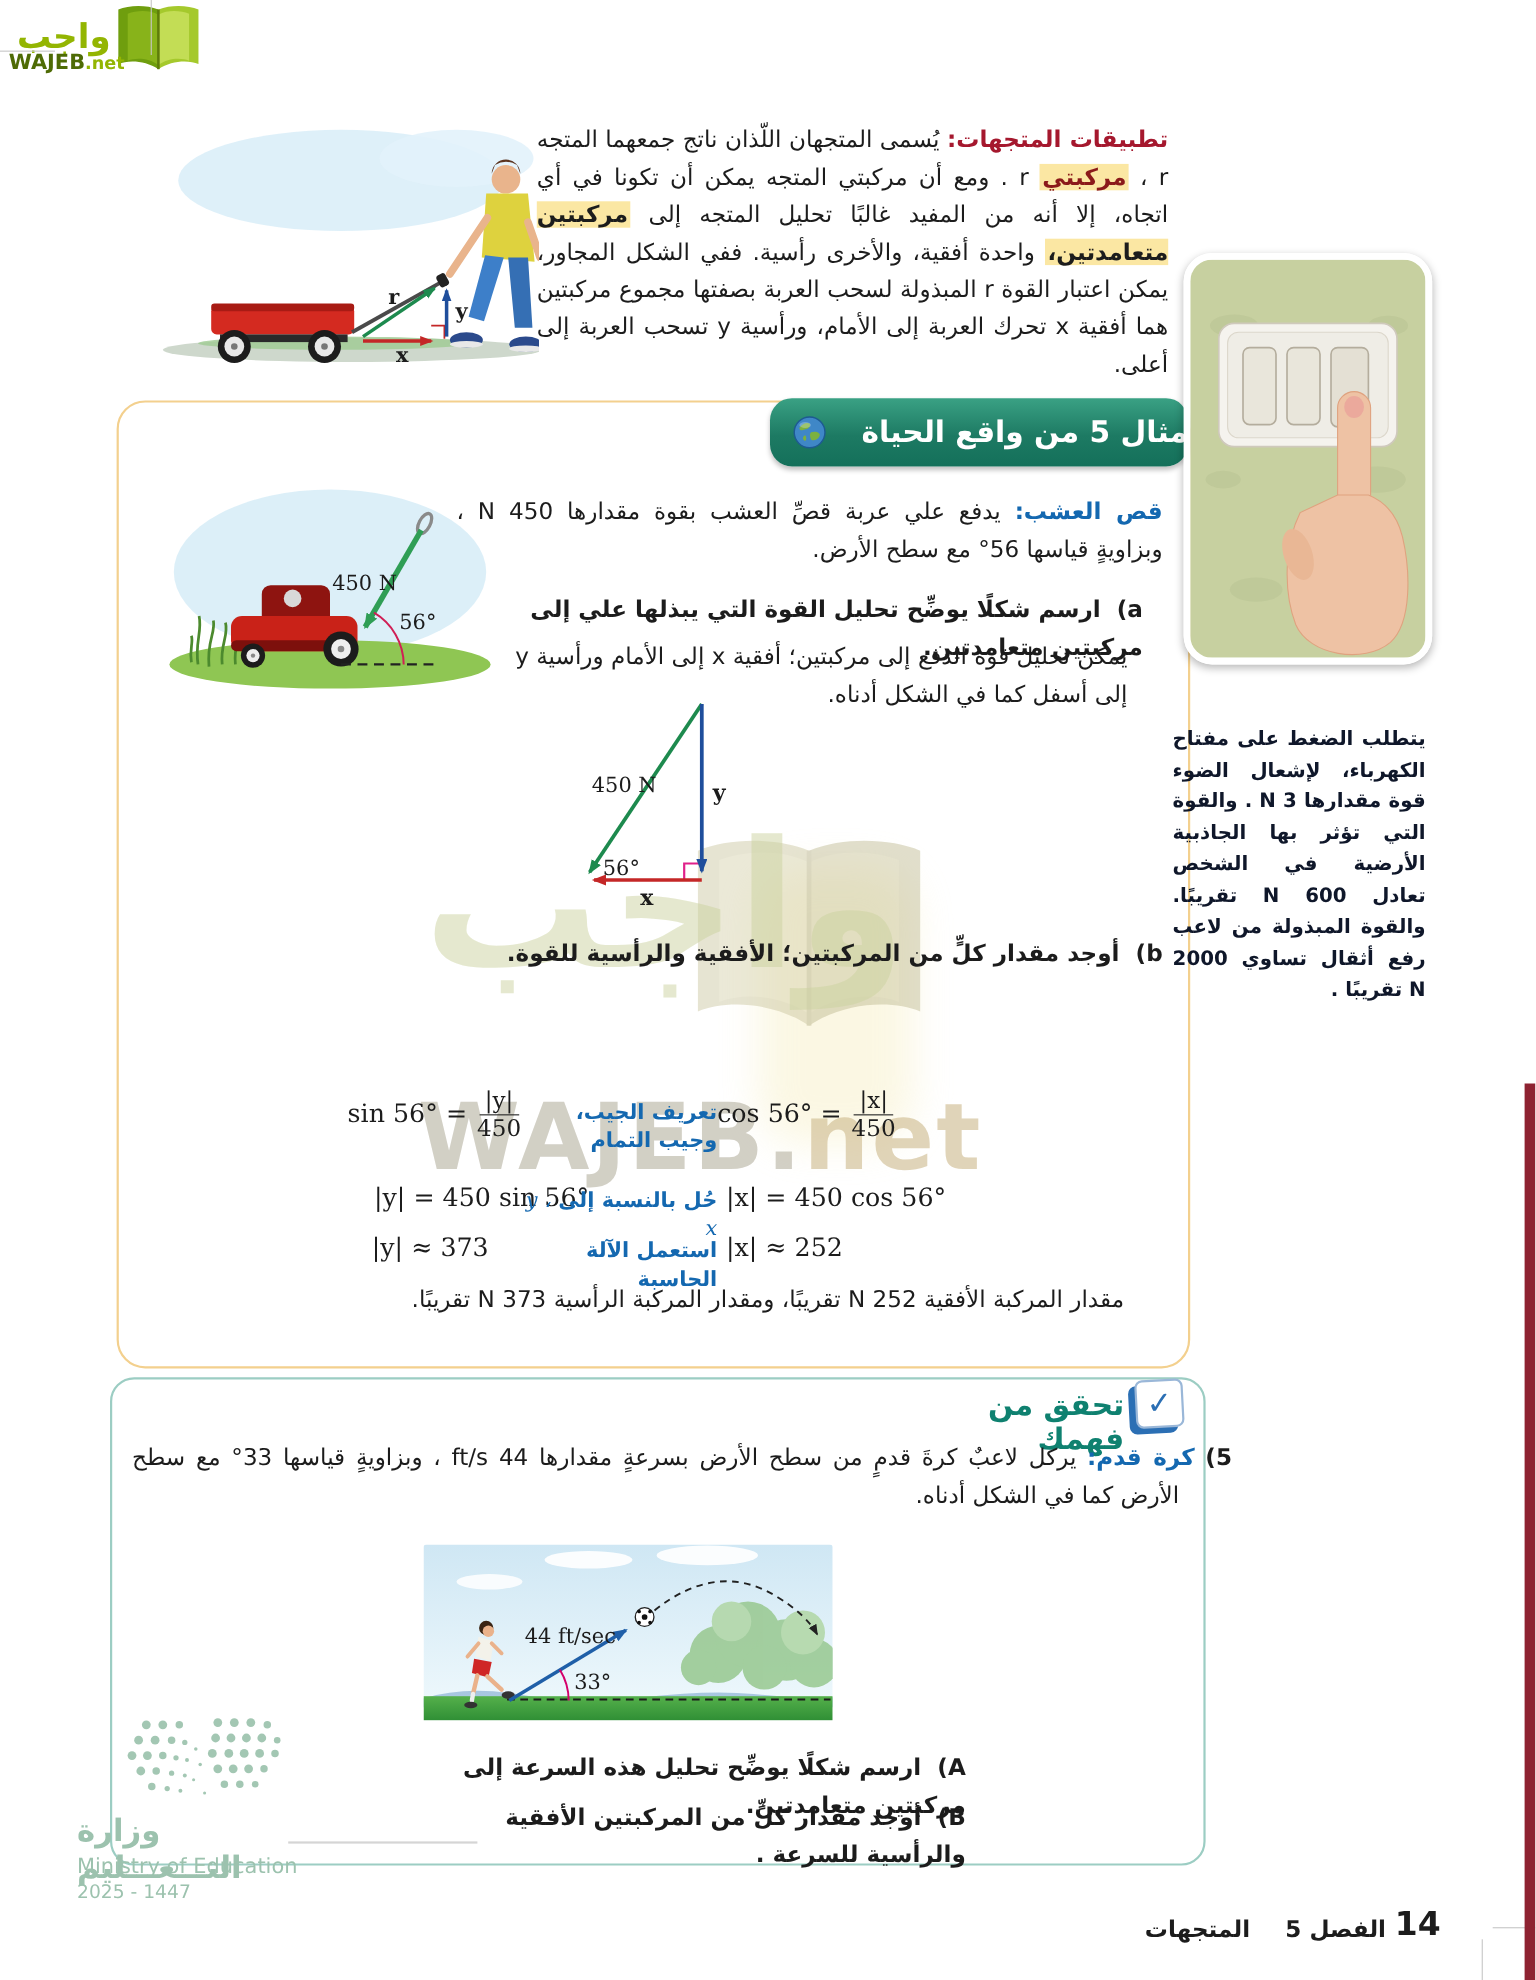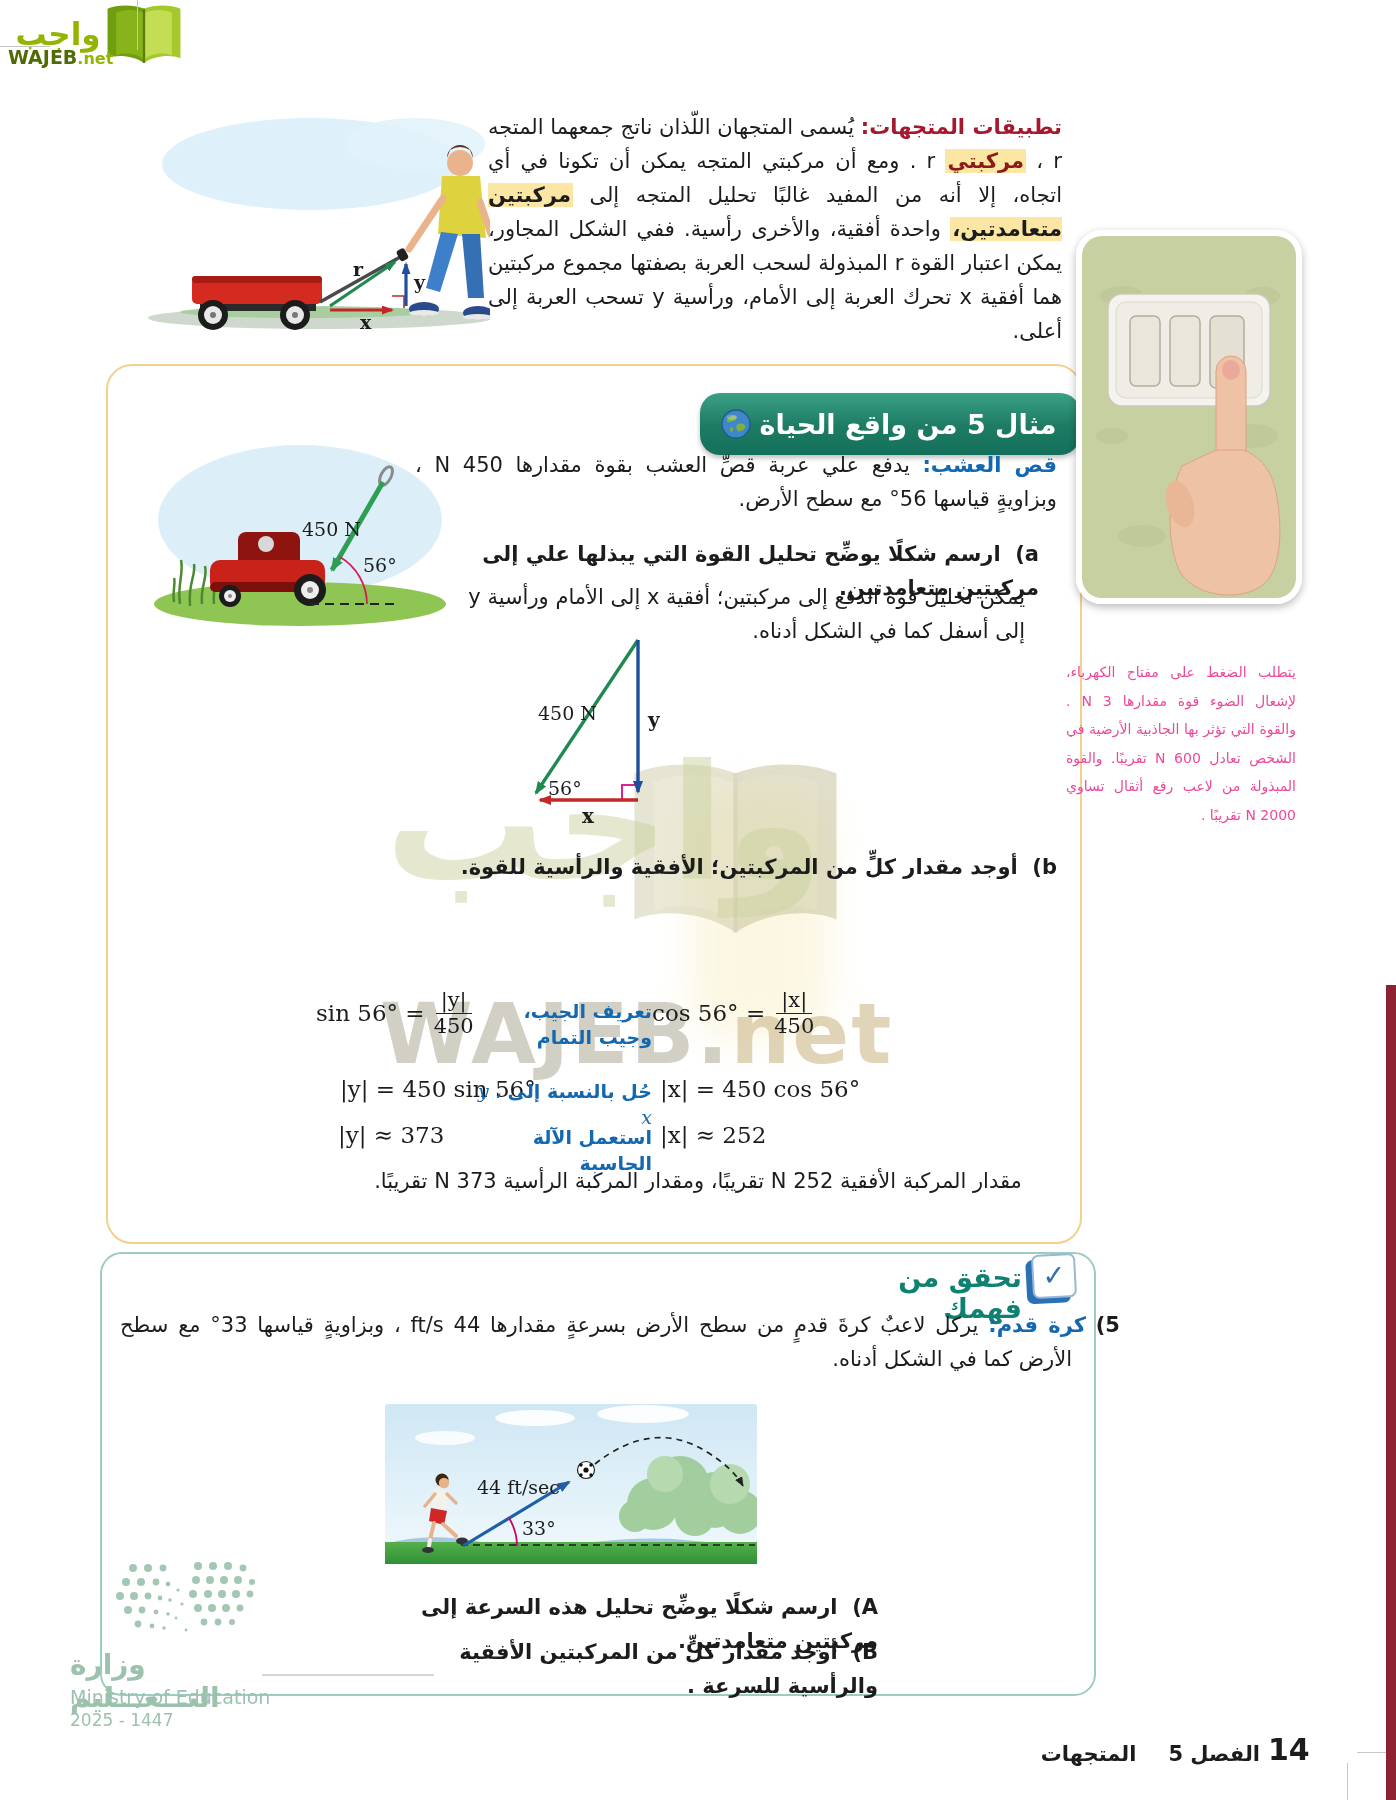--- a/index.html
+++ b/index.html
@@ -39,21 +39,21 @@
   .check-icon{width:40px;height:40px;background:#ffffff;border:2px solid #9ab7d8;border-radius:7px;
               box-shadow:-6px 5px 0 #2b6fb4;display:flex;align-items:center;justify-content:center;
               transform:rotate(-3deg);}
   .check-icon span{color:#2b6fb4;font-size:28px;font-weight:700;line-height:1;}
 
   
   .switch-photo{border:6px solid #ffffff;border-radius:26px;box-shadow:0 3px 8px rgba(0,0,0,.28);overflow:hidden;}
   .conn-header{background:#f9edca;border-radius:5px;display:flex;align-items:center;justify-content:center;
                gap:8px;direction:rtl;box-shadow:0 2px 3px rgba(0,0,0,.12);}
   .conn-title{color:#2f8a74;font-weight:700;font-size:20px;}
-  .conn-text{font-size:14px;line-height:28.5px;font-weight:400;color:#ec4899;}
+  .conn-text{font-size:18px;line-height:28.5px;font-weight:700;color:#0f172a;}
 
   
   .fig-label{font-family:"DejaVu Serif",serif;font-size:19px;fill:#1c1c1c;}
   .fig-var{font-family:"DejaVu Serif",serif;font-weight:700;fill:#1c1c1c;}
 
   
   .wm{pointer-events:none;}
   .wm-ar{font-size:160px;font-weight:700;color:#ccd3a0;opacity:.5;}
   .wm-latin{font-size:84px;font-weight:700;color:#b5b1a0;opacity:.6;letter-spacing:2px;}
   .wm-net{color:#cdb98c;}
@@ -154,21 +154,21 @@
     <line x1="190" y1="200" x2="255" y2="156" stroke="#1d8a4e" stroke-width="3.2" marker-end="url(#wg)"></line>
     <line x1="190" y1="204" x2="252" y2="204" stroke="#c42727" stroke-width="3.2" marker-end="url(#wr)"></line>
     <line x1="266" y1="200" x2="266" y2="158" stroke="#1f4e9c" stroke-width="3.2" marker-end="url(#wb)"></line>
     <text x="213" y="170" class="fig-var" font-size="19">r</text>
     <text x="220" y="223" class="fig-var" font-size="19">x</text>
     <text x="274" y="183" class="fig-var" font-size="19">y</text>
   </svg>
 
   <div class="abs example-box" style="left:106px;top:364px;width:972px;height:876px;"></div>
 
-  <div class="abs banner" style="left:700px;top:393px;width:380px;height:62px;">
+  <div class="abs banner" style="left:700px;top:362px;width:380px;height:62px;justify-content:flex-end;">
     <svg class="abs" style="left:20px;top:15px;" width="32" height="32" viewBox="0 0 24 24">
       <circle cx="12" cy="12" r="10.5" fill="#3f87c7" stroke="#1d5a92"></circle>
       <path d="M5 9 C7 6 10 5 12 6 C13 8 11 10 9 10 C7 11 5 11 5 9Z" fill="#7cb13f"></path>
       <path d="M13 12 C16 11 19 12 19 14 C18 17 15 18 13 17 C12 15 12 13 13 12Z" fill="#7cb13f"></path>
       <path d="M9 14 C10 15 10 17 9 18 C7 17 7 15 9 14Z" fill="#7cb13f"></path>
       <ellipse cx="9" cy="7" rx="4" ry="2" fill="#ffffff" opacity="0.25"></ellipse>
     </svg>
     <span class="banner-text rtl" style="margin-left:36px;">مثال 5 من واقع الحياة</span>
   </div>
 

